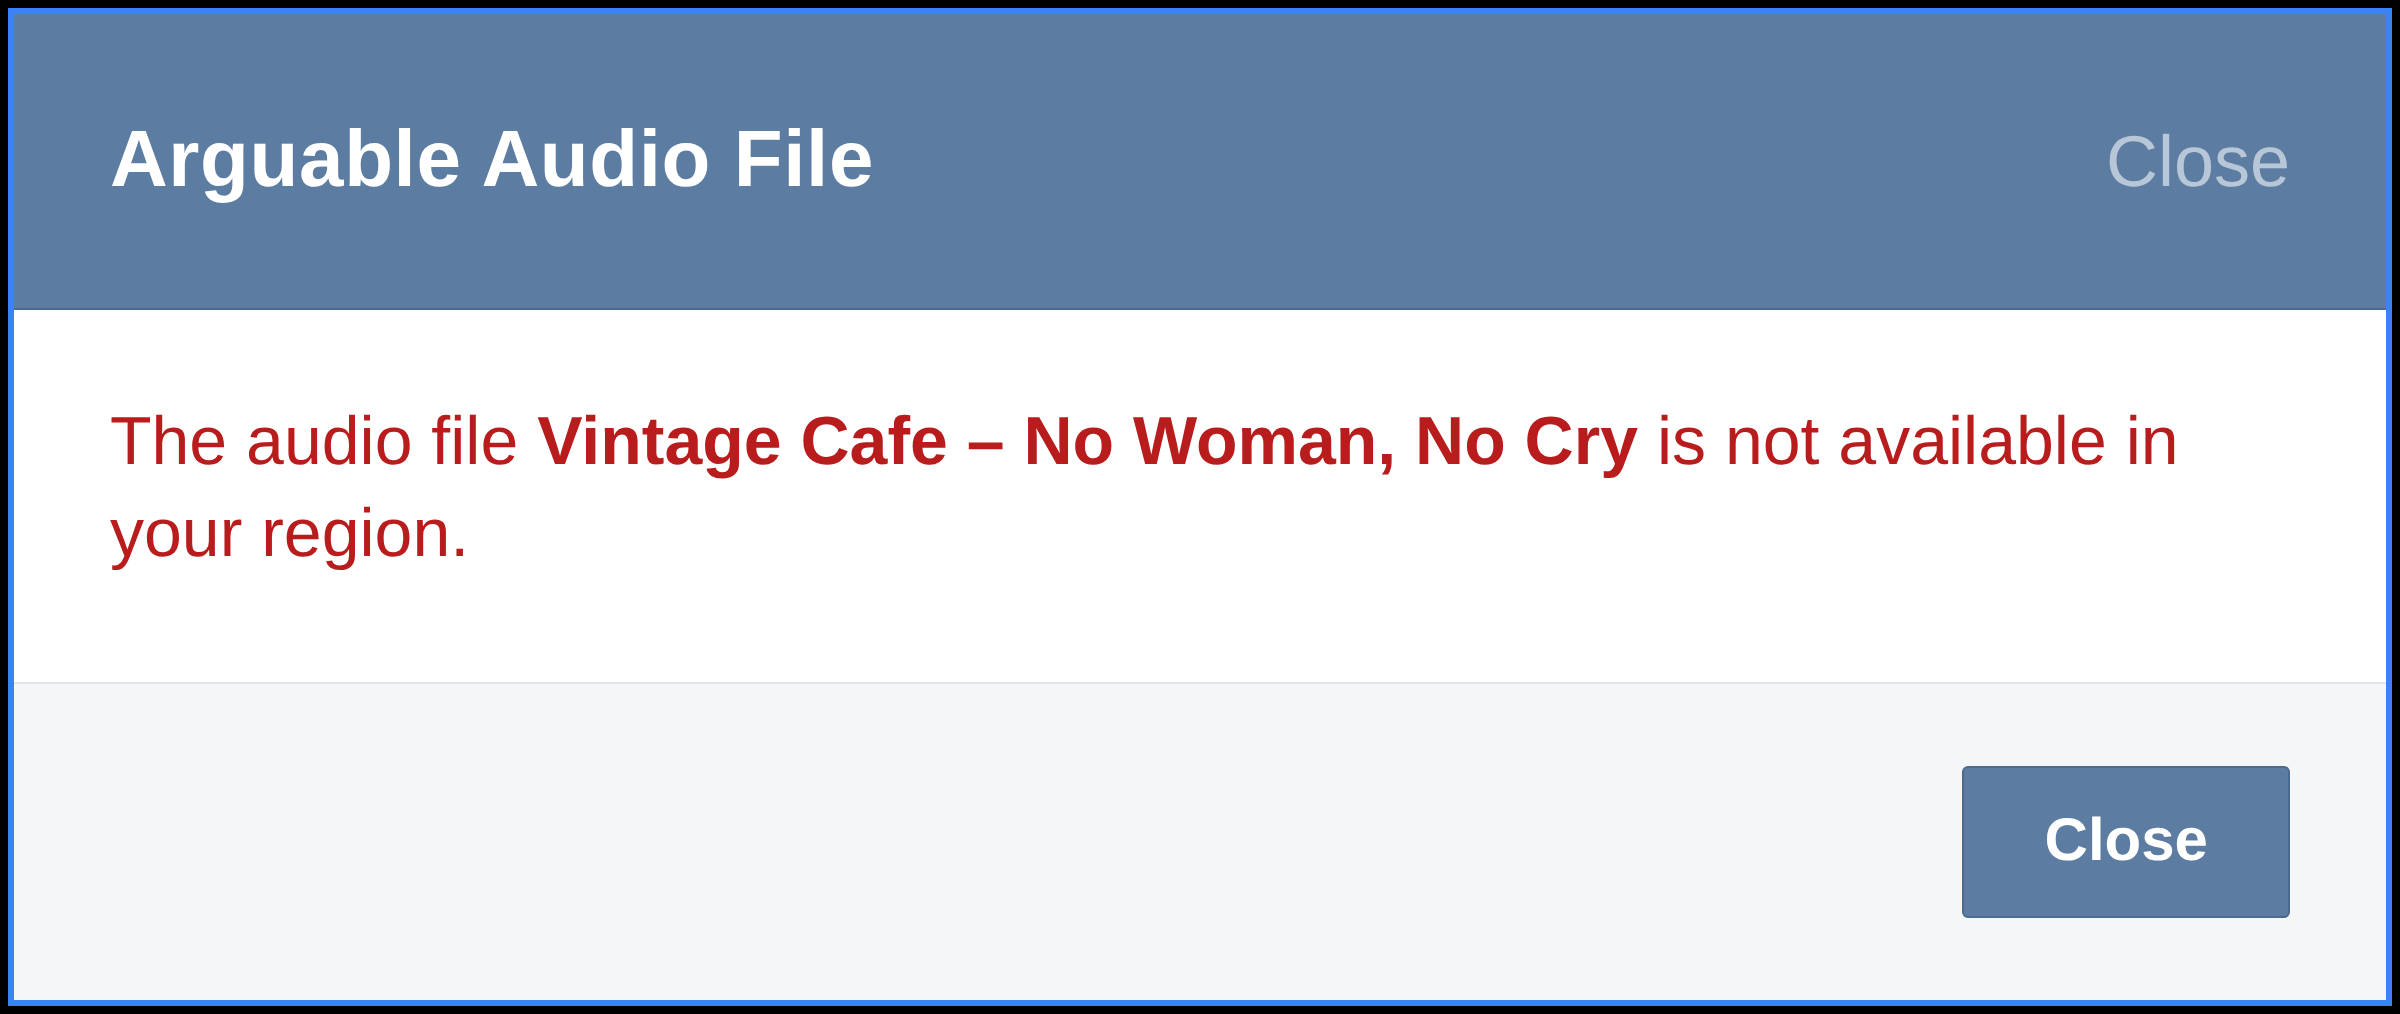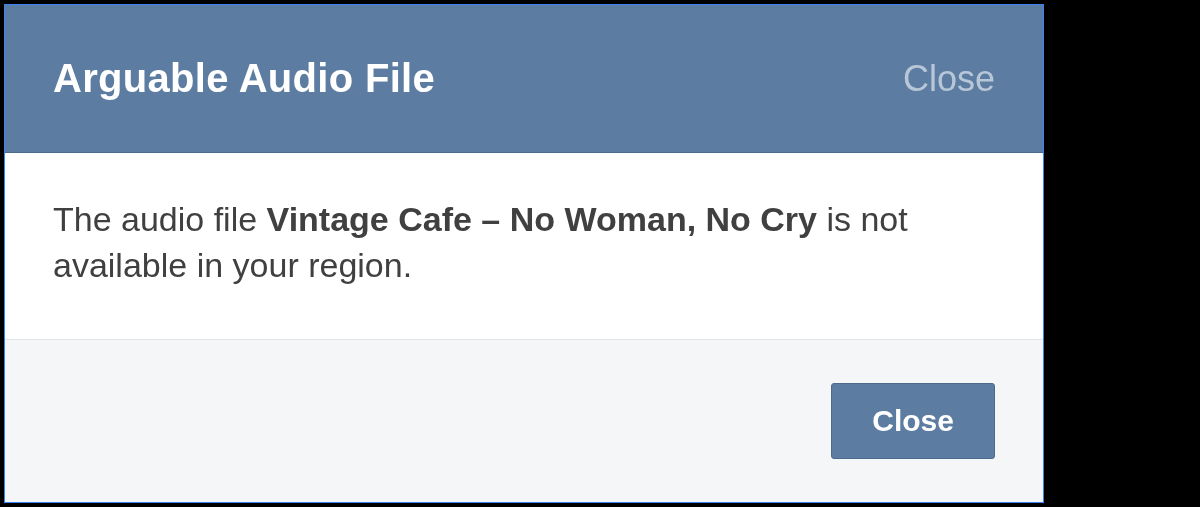--- a/index.html
+++ b/index.html
@@ -7,24 +7,24 @@
     padding: 0;
     width: 1200px;
     height: 507px;
     font-family: Arial, Helvetica, sans-serif;
     background: #000;
   }
   .dialog {
     position: absolute;
     left: 4px;
     top: 4px;
-    width: 1040px;
+    width: 1192px;
     height: 499px;
     background: #f5f6f8;
-    border: 1px solid #3b82f6;
+    border: 3px solid #3b82f6;
     display: flex;
     flex-direction: column;
     box-sizing: border-box;
   }
   .dialog-header {
     background: #5c7ca1;
     height: 148px;
     display: flex;
     align-items: center;
     justify-content: space-between;
@@ -41,21 +41,21 @@
   .header-close {
     color: #b8c7d8;
     font-size: 36px;
     font-weight: 400;
     cursor: pointer;
     user-select: none;
   }
   .dialog-body {
     background: #ffffff;
     padding: 44px 48px 50px 48px;
-    color: #404040;
+    color: #b91c1c;
     font-size: 34px;
     line-height: 1.35;
     box-sizing: border-box;
   }
   .dialog-body .bold {
     font-weight: 700;
   }
   .dialog-footer {
     flex: 1;
     background: #f5f6f8;

